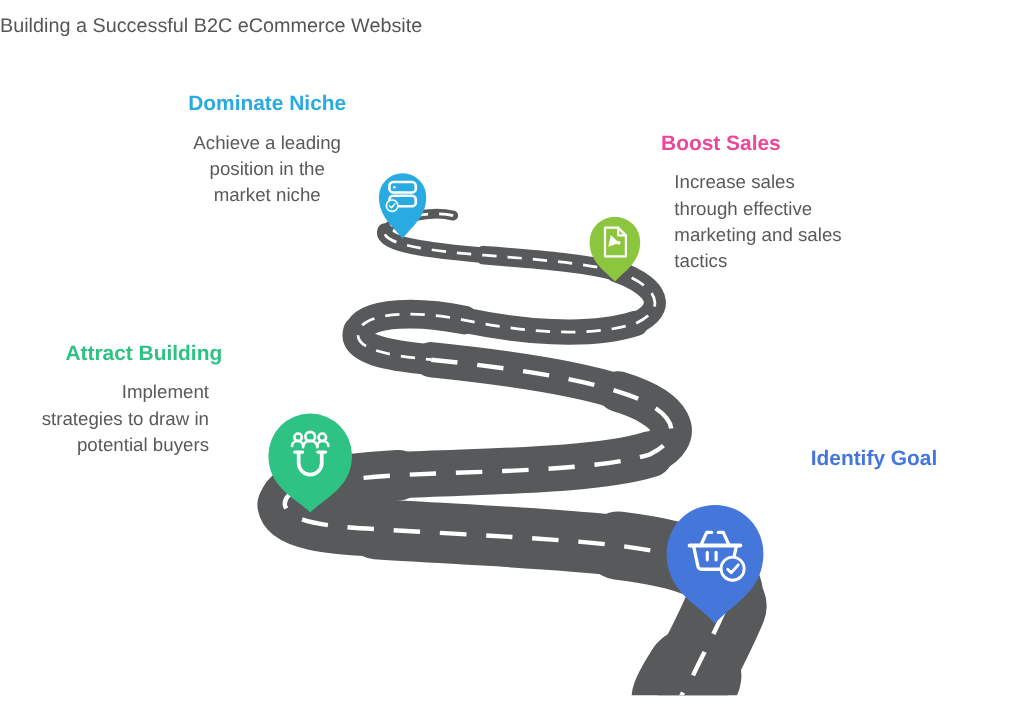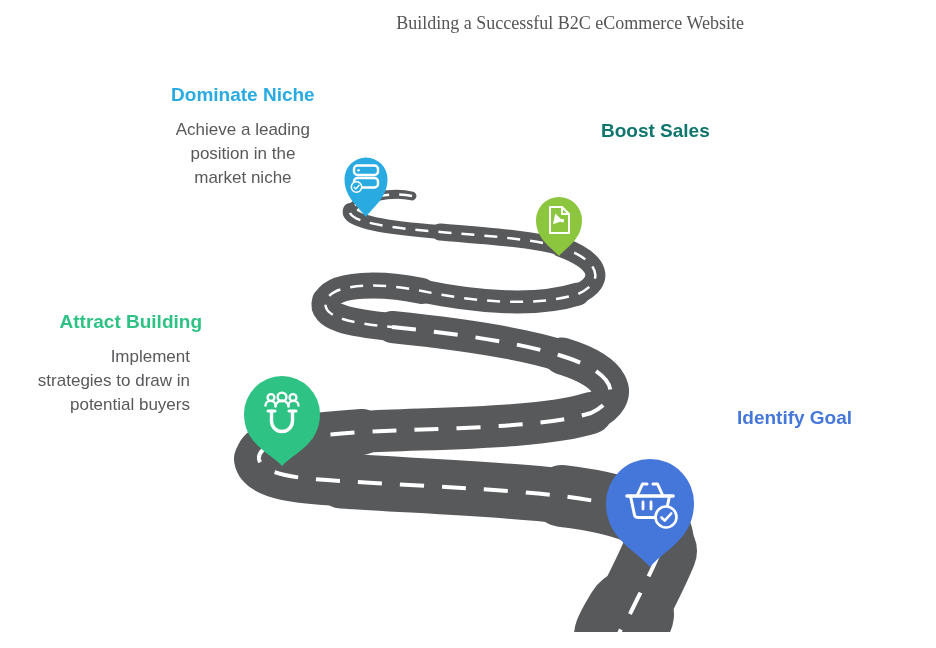--- a/index.html
+++ b/index.html
@@ -3,21 +3,21 @@
 <meta charset="utf-8">
 <style>
   html,body{margin:0;padding:0;}
   body{
     width:936px;height:648px;position:relative;overflow:hidden;
     background:#ffffff;
     font-family:"Liberation Sans", sans-serif;
   }
   .page-title{
     position:absolute;top:13px;left:0;width:744px;
-    text-align:right;font-size:18px;font-weight:500;color:#545557;font-family:Liberation Serif, serif;
+    text-align:left;font-size:18px;font-weight:500;color:#545557;
   }
   .roadmap{position:absolute;left:0;top:0;}
   .milestone{position:absolute;}
   .milestone h2{margin:0 0 10px 0;font-size:19px;font-weight:bold;}
   .milestone p{
     margin:12px;font-size:17px;line-height:24px;color:#58595B;
     white-space:pre-line;
   }
   .m-dominate{right:614px;top:84px;text-align:center;}
   .m-boost{left:601px;top:120px;text-align:left;}
@@ -113,21 +113,25 @@
 </svg>
 
 <div class="milestone m-dominate">
   <h2 style="color: rgb(41, 171, 226);">Dominate Niche</h2>
   <p>Achieve a leading
 position in the
 market niche</p>
 </div>
 
 <div class="milestone m-boost">
-  <h2 style="color: #0f766e;">Boost Sales</h2>
+  <h2 style="color: #ec4899;">Boost Sales</h2>
+  <p>Increase sales
+through effective
+marketing and sales
+tactics</p>
 </div>
 
 <div class="milestone m-attract">
   <h2 style="color: rgb(46, 194, 132);">Attract Building</h2>
   <p>Implement
 strategies to draw in
 potential buyers</p>
 </div>
 
 <div class="milestone m-identify">

